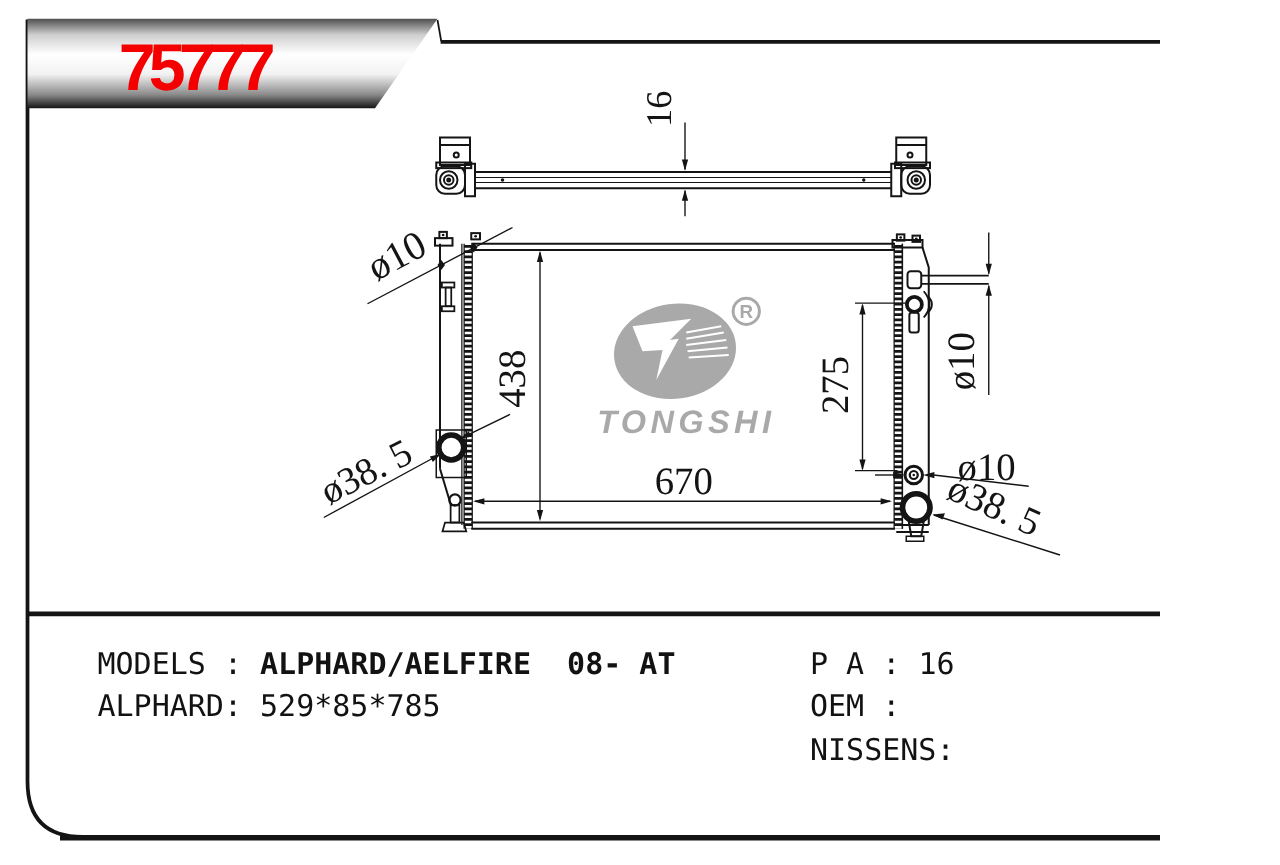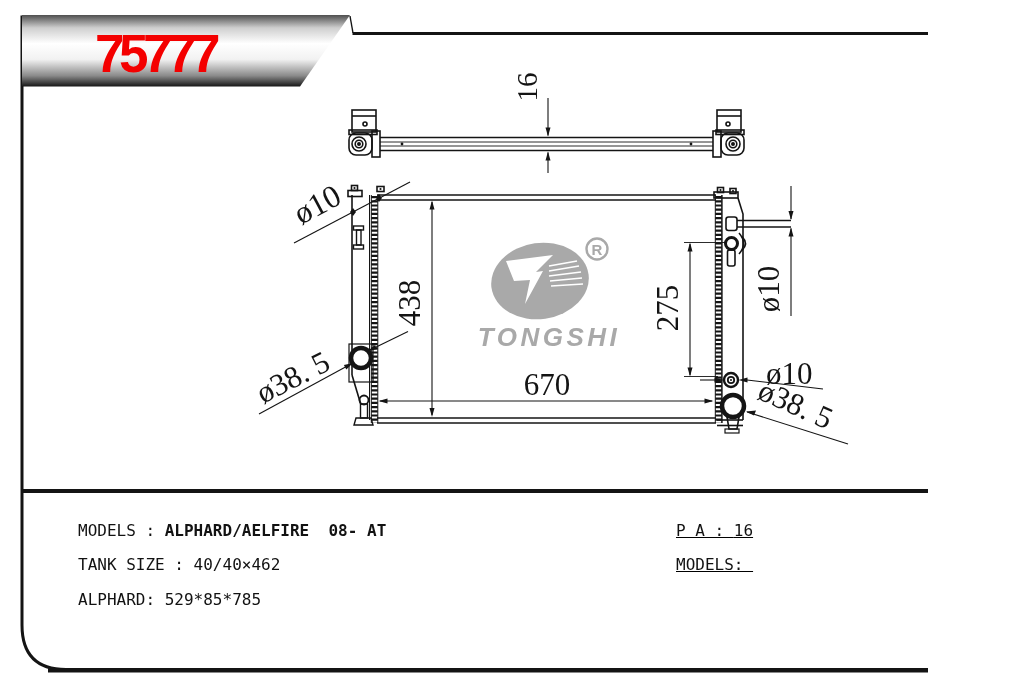--- a/index.html
+++ b/index.html
@@ -3,22 +3,22 @@
 <meta charset="utf-8">
 <style>
   html,body{margin:0;padding:0;background:#fff;}
   .page{position:relative;width:928px;height:692px;background:#fff;overflow:hidden;
         font-family:"DejaVu Sans Mono", monospace;}
   .page svg{position:absolute;left:0;top:0;}
   .dim-text{font-family:"Liberation Serif", serif;fill:#141414;}
   .specs{position:absolute;left:0;top:491px;width:1024px;height:180px;}
   .col{position:absolute;top:23px;}
   .col.left{left:78px;}
-  .col.right{left:676px;text-decoration:underline;}
-  .line{white-space:pre;font-size:16px;line-height:34.3px;color:#121212;letter-spacing:0;}
+  .col.right{left:648px;}
+  .line{white-space:pre;font-size:24px;line-height:34.3px;color:#121212;letter-spacing:0;}
   .col.left .line:first-child .val{font-weight:bold;}
   .banner-num{font-family:"Liberation Sans", sans-serif;font-weight:bold;letter-spacing:-5.5px;}
   .brand-text{font-family:"Liberation Sans", sans-serif;}
 </style>
 </head>
 <body>
 
 <div class="page">
 
 <svg width="1024" height="692" viewBox="0 0 1024 692">
@@ -236,22 +236,22 @@
       <polygon points="353,208 356,212 353,216 350,212" fill="#141414" stroke="none"></polygon>
       <polygon points="379,194 382,198 379,202 376,198" fill="#141414" stroke="none"></polygon>
       <text class="dim-text" transform="translate(301,225) rotate(-28)" font-size="32" stroke="none">ø10</text>
     </g>
   </g>
 </svg>
 
 <div class="specs">
   <div class="col left">
     <div class="line"><span class="lbl">MODELS : </span><span class="val">ALPHARD/AELFIRE  08- AT</span></div>
-    <div class="line"><span class="lbl">TANK SIZE : </span><span class="val">40/40×462</span></div>
     <div class="line"><span class="lbl">ALPHARD: </span><span class="val">529*85*785</span></div>
   </div>
   <div class="col right">
     <div class="line"><span class="lbl">P A : </span><span class="val">16</span></div>
-    <div class="line"><span class="lbl">MODELS: </span><span class="val"></span></div>
+    <div class="line"><span class="lbl">OEM : </span><span class="val"></span></div>
+    <div class="line"><span class="lbl">NISSENS: </span><span class="val"></span></div>
   </div>
 </div>
 
 </div>
 
 </body></html>

